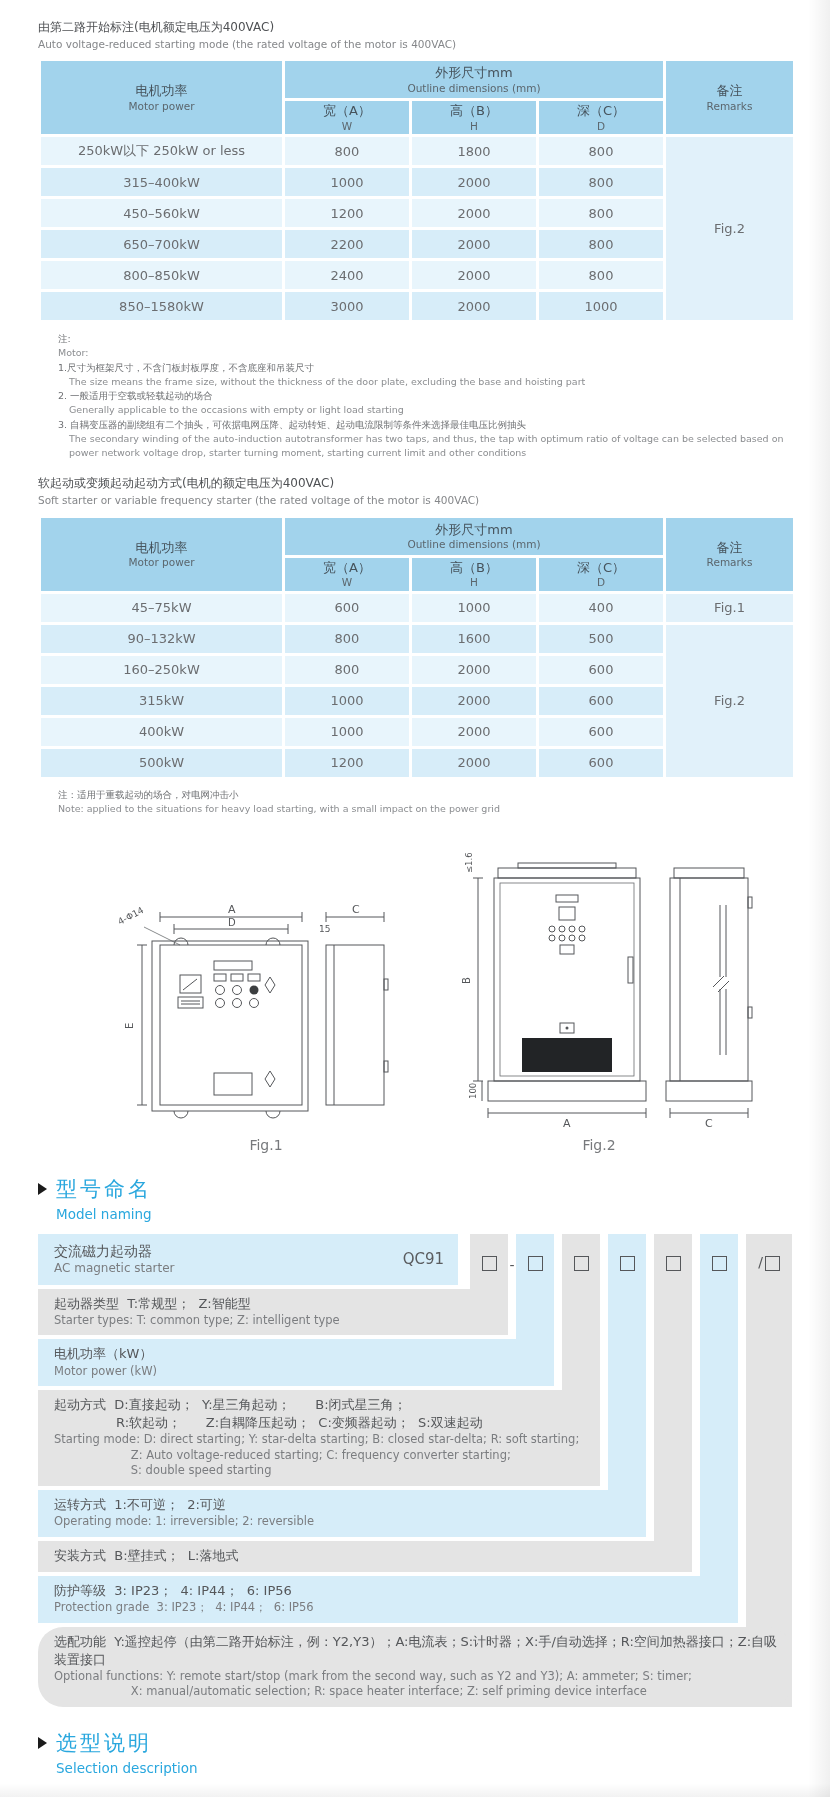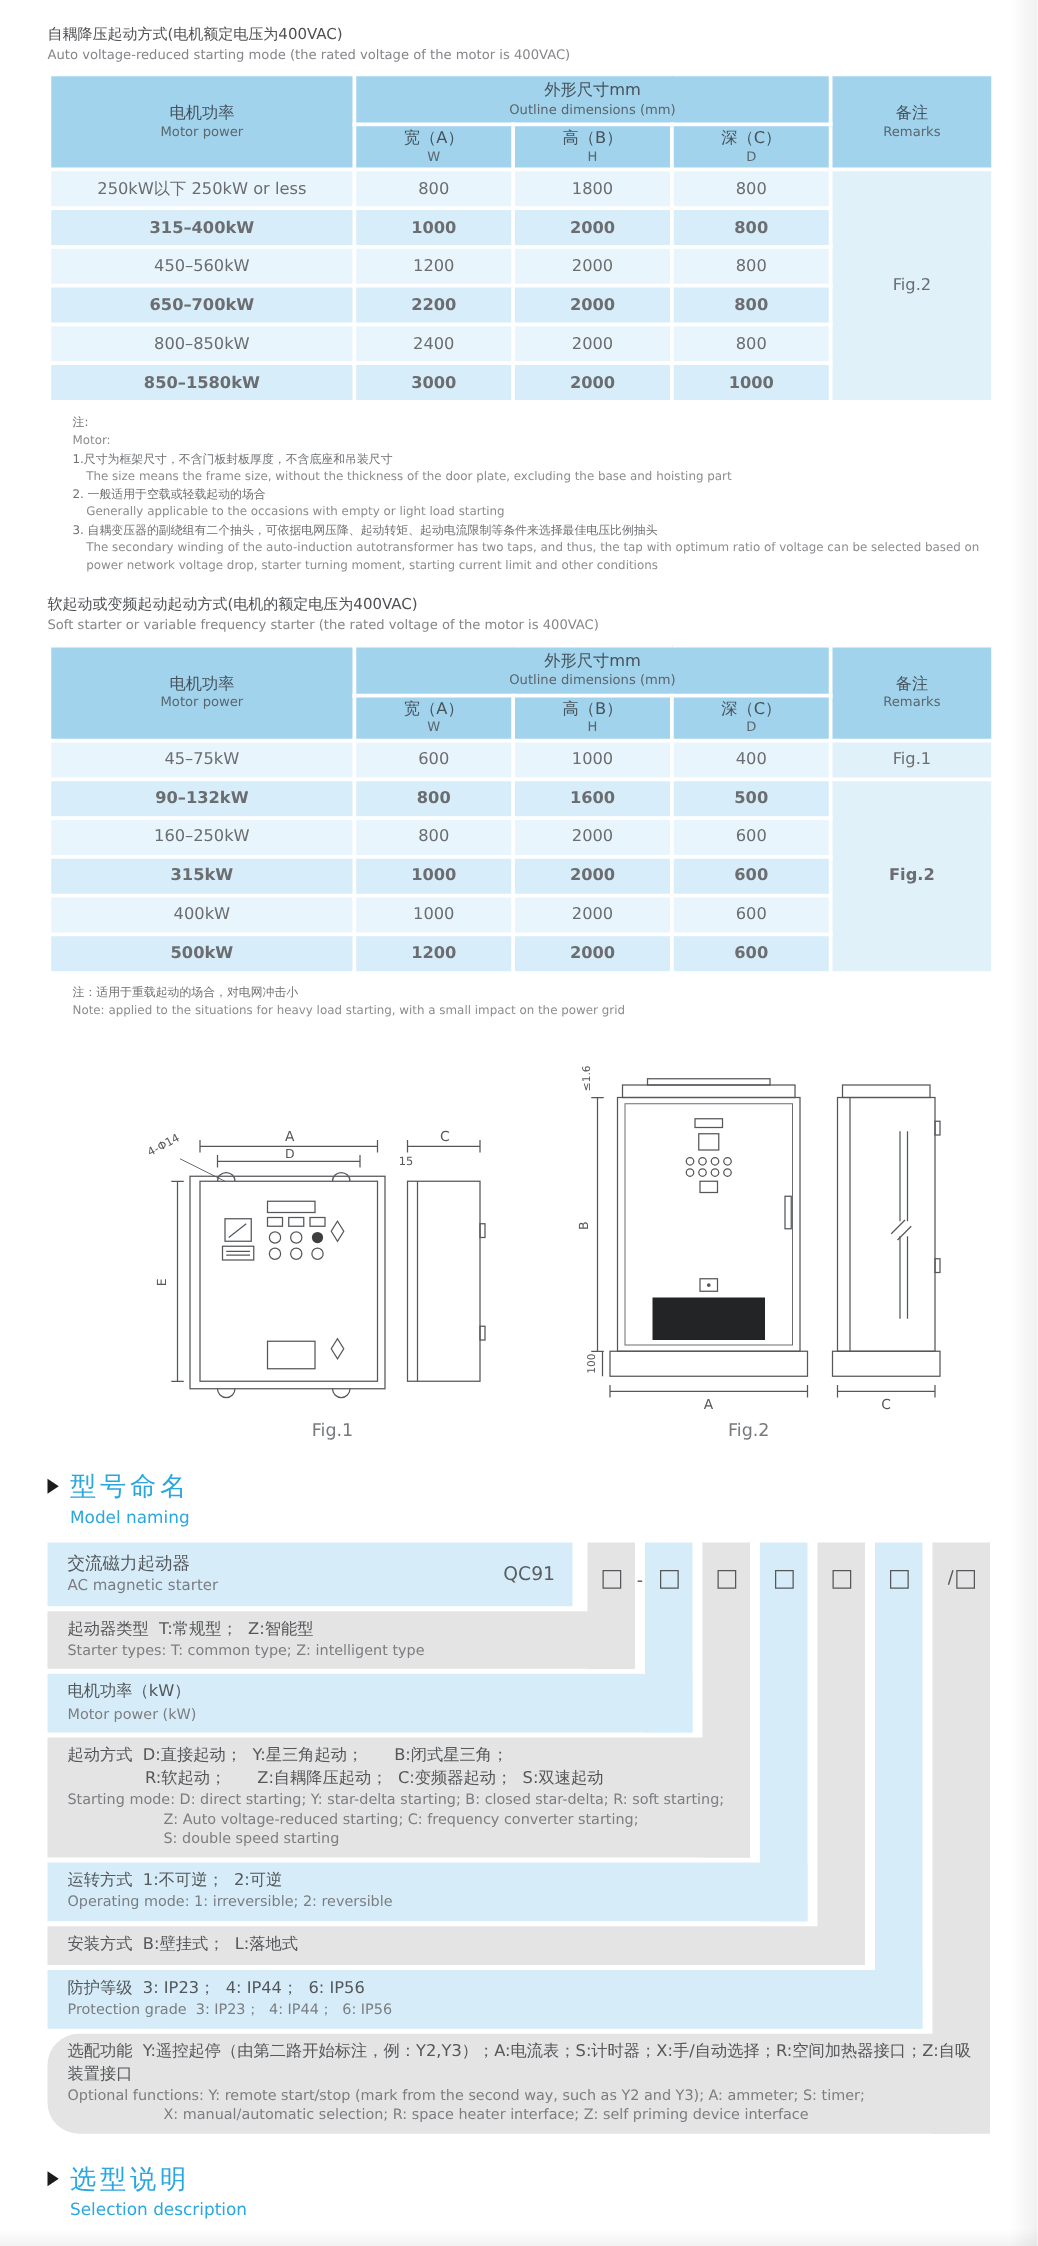--- a/index.html
+++ b/index.html
@@ -13,21 +13,21 @@
   .sec-title-en{font-size:10.5px;color:#85878a;line-height:1.3;margin-top:2px;}
   
   table.dim{border-collapse:collapse;width:755px;margin-top:7px;table-layout:fixed;}
   table.dim th,table.dim td{border:3px solid #fff;text-align:center;vertical-align:middle;font-weight:normal;padding:0;}
   table.dim thead th{background:#a2d3ec;}
   .hdr-zh{font-size:13px;color:#46535c;line-height:1.35;}
   .hdr-en{font-size:10.5px;color:#5b666d;line-height:1.3;}
   table.dim tbody tr{height:31px;}
   table.dim tbody td{font-size:13px;color:#6b6d70;}
   tr.r-a td{background:#e8f5fc;}
-  tr.r-b td{background:#d7edf9;font-weight:bold;}
+  tr.r-b td{background:#d7edf9;}
   td.remarks{background:#e1f1fa !important;font-size:13px;color:#6b6d70;}
   
   .note-block{margin:9px 0 0 20px;font-size:9.5px;line-height:1.5;}
   .note-zh{color:#6f7174;}
   .note-en{color:#8b8d90;margin-left:11px;}
   .note-sub{margin-left:11px;}
   .sec2{margin-top:16px;}
   .note-single{margin:8px 0 0 20px;font-size:9.5px;line-height:1.55;}
   
   .figures{display:flex;align-items:flex-end;margin:22px 0 0 78px;gap:18px;}
@@ -74,21 +74,21 @@
   
   .edge-right{position:absolute;top:0;right:0;width:22px;height:100%;background:linear-gradient(to right,rgba(0,0,0,0),rgba(0,0,0,0.06));pointer-events:none;}
   .edge-bottom{position:absolute;bottom:0;left:0;width:100%;height:14px;background:linear-gradient(to bottom,rgba(0,0,0,0),rgba(0,0,0,0.05));pointer-events:none;}
 </style>
 </head>
 <body>
 
 <div class="content">
 
   <div>
-    <div class="sec-title-zh">自耦降压起动方式(电机额定电压为400VAC)</div>
+    <div class="sec-title-zh">由第二路开始标注(电机额定电压为400VAC)</div>
     <div class="sec-title-en">Auto voltage-reduced starting mode (the rated voltage of the motor is 400VAC)</div>
 
     <table class="dim">
       <colgroup>
           <col style="width:244px">
           <col style="width:127px">
           <col style="width:127px">
           <col style="width:127px">
           <col style="width:130px">
         </colgroup>

